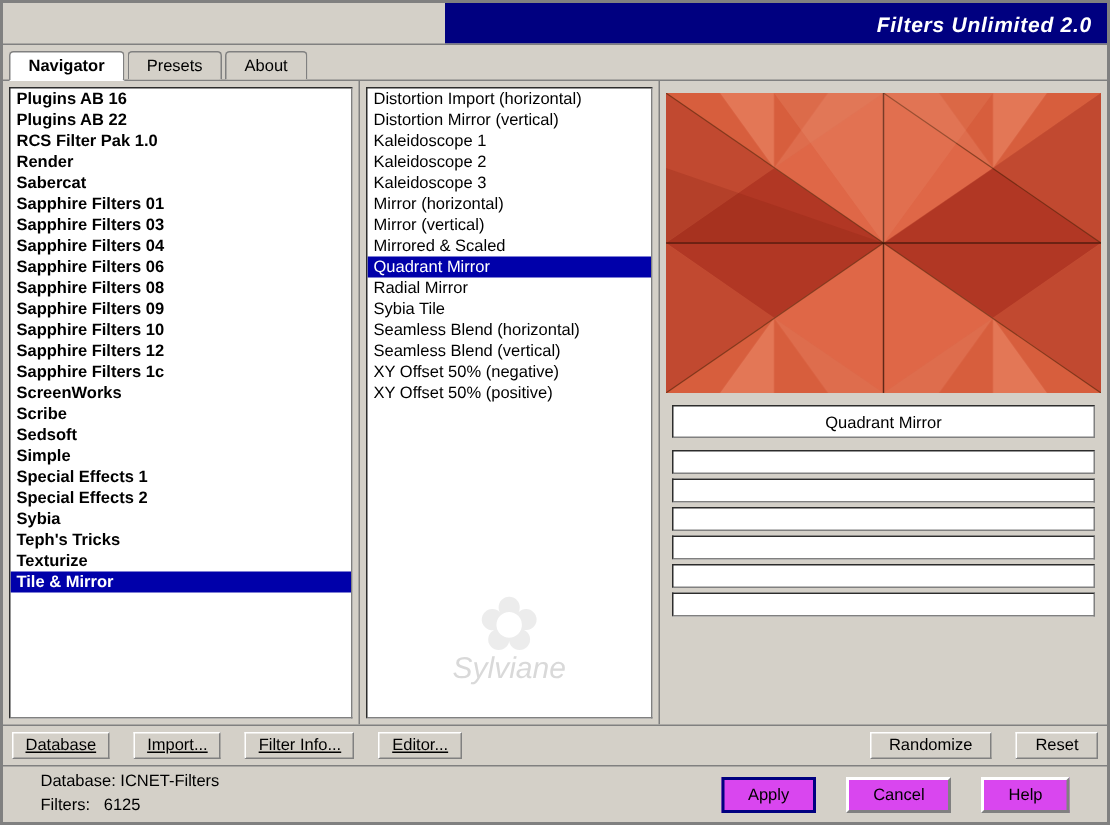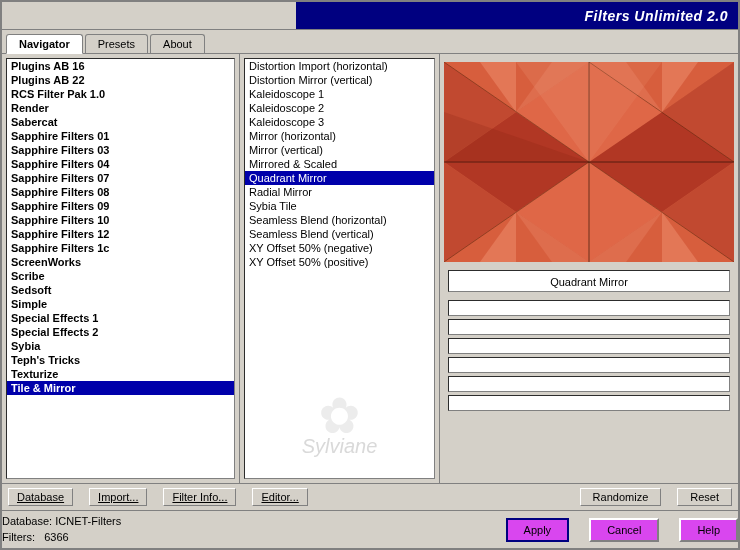--- a/index.html
+++ b/index.html
@@ -187,21 +187,21 @@
       border: 1px solid #808080;
       border-top-color: #ffffff;
       border-left-color: #ffffff;
       cursor: pointer;
     }
 
     
     .status-bar {
       display: flex;
       align-items: center;
-      padding: 3px 0;
+      padding: 3px 25px;
       border-top: 1px solid #808080;
       background: #d4d0c8;
       gap: 20px;
     }
     .status-item {
       font-size: 11px;
     }
     .status-spacer { flex: 1; }
     .action-btn {
       padding: 4px 16px;
@@ -265,21 +265,21 @@
     <div class="left-panel">
       <div class="filter-list">
         <div class="filter-list-item">Plugins AB 16</div>
         <div class="filter-list-item">Plugins AB 22</div>
         <div class="filter-list-item">RCS Filter Pak 1.0</div>
         <div class="filter-list-item">Render</div>
         <div class="filter-list-item">Sabercat</div>
         <div class="filter-list-item">Sapphire Filters 01</div>
         <div class="filter-list-item">Sapphire Filters 03</div>
         <div class="filter-list-item">Sapphire Filters 04</div>
-        <div class="filter-list-item">Sapphire Filters 07</div>
+        <div class="filter-list-item">Sapphire Filters 06</div>
         <div class="filter-list-item">Sapphire Filters 08</div>
         <div class="filter-list-item">Sapphire Filters 09</div>
         <div class="filter-list-item">Sapphire Filters 10</div>
         <div class="filter-list-item">Sapphire Filters 12</div>
         <div class="filter-list-item">Sapphire Filters 1c</div>
         <div class="filter-list-item">ScreenWorks</div>
         <div class="filter-list-item">Scribe</div>
         <div class="filter-list-item">Sedsoft</div>
         <div class="filter-list-item">Simple</div>
         <div class="filter-list-item">Special Effects 1</div>
@@ -396,21 +396,21 @@
     <button class="toolbar-btn-right">Randomize</button>
     <button class="toolbar-btn-right">Reset</button>
   </div>
 
   <div class="status-bar">
     <div style="display:flex; flex-direction:column; line-height:1.4;">
       <span class="status-item">
         <span>Database:</span>&nbsp;<span>ICNET-Filters</span>
       </span>
       <span class="status-item">
-        <span>Filters:</span>&nbsp;&nbsp;&nbsp;<span>6366</span>
+        <span>Filters:</span>&nbsp;&nbsp;&nbsp;<span>6125</span>
       </span>
     </div>
     <div class="status-spacer"></div>
     <button class="action-btn primary">Apply</button>
     <button class="action-btn">Cancel</button>
     <button class="action-btn">Help</button>
   </div>
 </div>
 
 </body></html>

